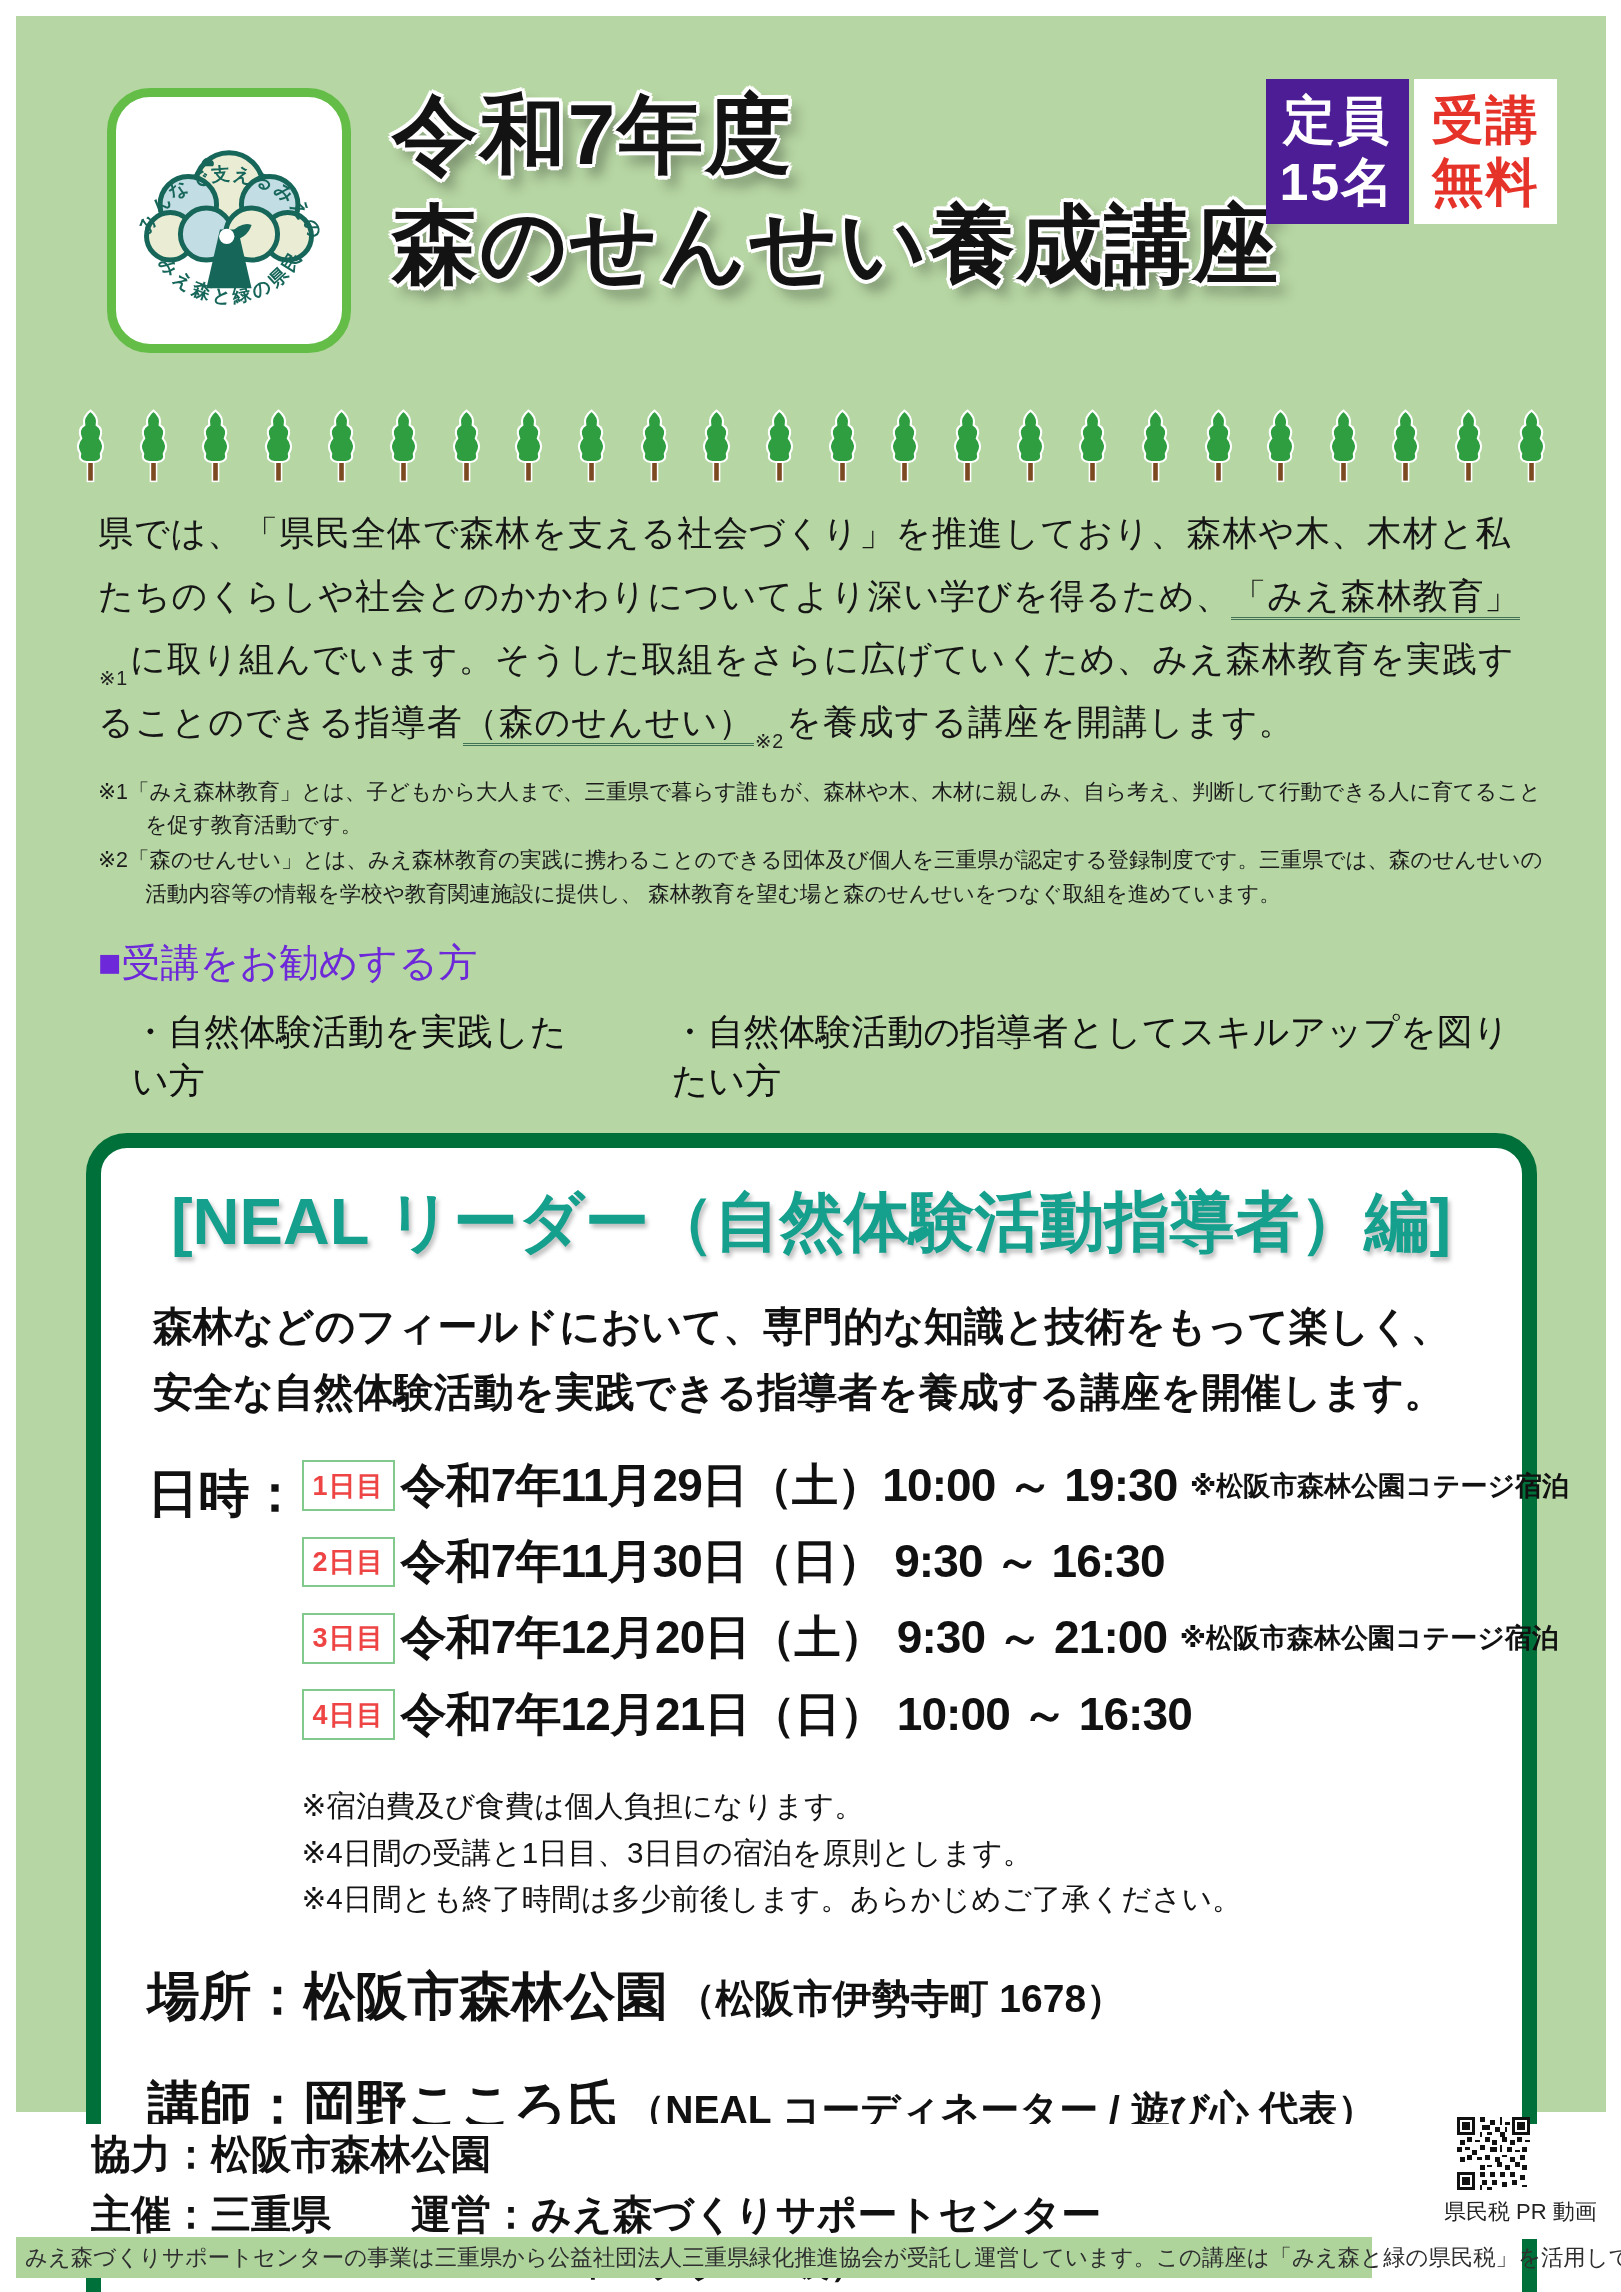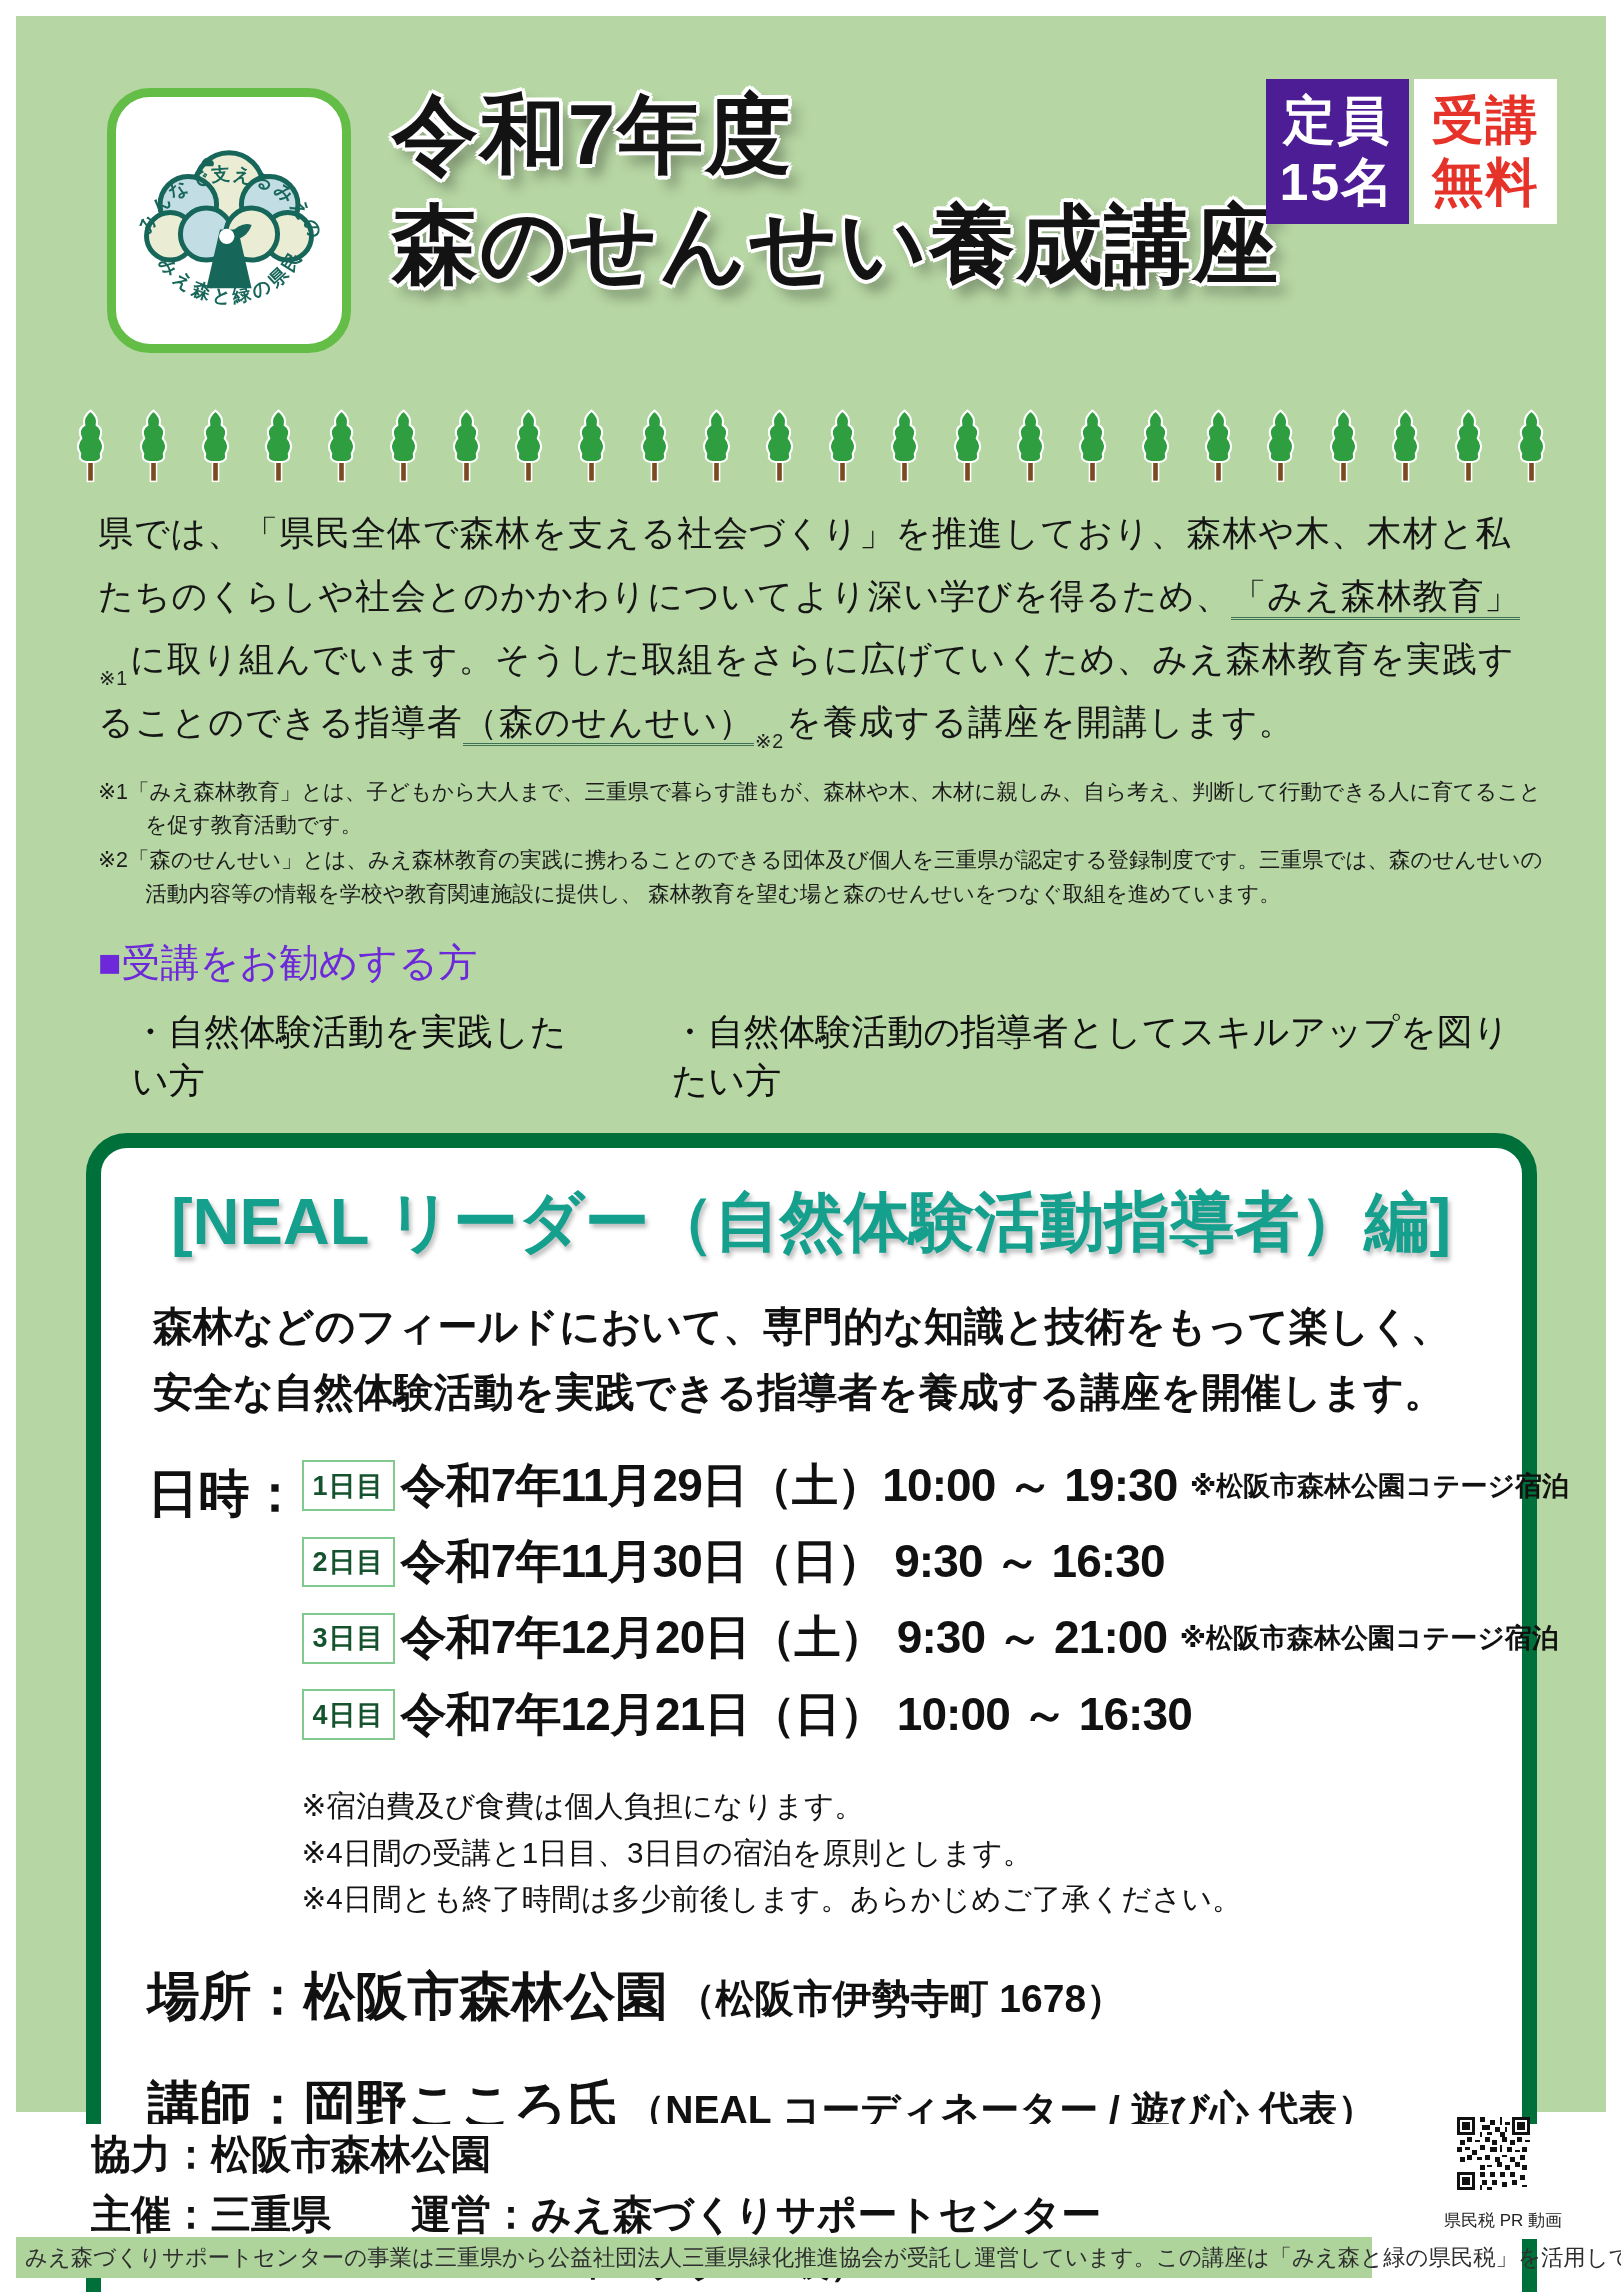--- a/index.html
+++ b/index.html
@@ -69,21 +69,21 @@
   }
   .course-desc{
     margin:27px 5.4px 0 5.4px;font-size:40px;font-weight:800;line-height:1.65;color:#111;letter-spacing:0px;
   }
   
   .schedule{display:flex;margin-top:30px;}
   .schedule-label{font-size:51px;font-weight:800;white-space:nowrap;width:154px;flex:none;padding-top:5.4px;}
   .day-rows{flex:1;}
   .day-row{display:flex;align-items:center;margin-bottom:14.3px;}
   .day-badge{
-    flex:none;border:2.7px solid #82c98e;background:#fff;color:#14532d;
+    flex:none;border:2.7px solid #82c98e;background:#fff;color:#ef4444;
     font-size:27px;font-weight:600;padding:5.4px 9px;margin-right:5.4px;letter-spacing:0.9px;
   }
   .day-date{font-size:46px;font-weight:800;letter-spacing:-0.9px;white-space:nowrap;}
   .day-note{font-size:27px;font-weight:700;margin-left:12.5px;white-space:nowrap;}
   .schedule-notes{margin:23px 0 0 154px;font-size:29.6px;line-height:1.58;color:#141414;}
   
   .info-row{display:flex;margin-top:39px;}
   .info-label{font-size:52px;font-weight:800;white-space:nowrap;flex:none;}
   .info-name{font-size:52px;font-weight:800;white-space:nowrap;letter-spacing:0;}
   .info-detail{font-size:39px;font-weight:700;margin-left:9px;padding-top:12.5px;line-height:1.25;}
@@ -91,21 +91,21 @@
   .lect-row{display:flex;margin-bottom:30px;}
   .lect-indent{margin-left:156px;}
   .lect-name{font-size:52px;font-weight:800;white-space:nowrap;flex:none;}
   .lect-title{font-size:39px;font-weight:700;margin-left:7.2px;padding-top:12.5px;line-height:1.35;max-width:976px;}
   
   .footer{position:absolute;left:16px;top:2124px;width:1590px;height:115px;background:#fff;}
   .footer-lines{position:absolute;left:75px;top:0;}
   .footer-line{font-size:40px;font-weight:800;color:#111;line-height:1.5;white-space:pre;}
   .qr-wrap{position:absolute;right:63px;top:-7.2px;width:99px;text-align:center;}
   .qr-wrap svg{width:73px;height:73px;display:block;margin:0 auto;}
-  .qr-caption{font-size:17px;color:#222;margin-top:19px;white-space:nowrap;}
+  .qr-caption{font-size:22px;color:#222;margin-top:7px;white-space:nowrap;}
   
   .bottom-bar{
     position:absolute;left:16px;top:2237px;width:1356px;height:41px;background:#aed49c;
     display:flex;align-items:center;justify-content:space-between;
     padding:0 9px;box-sizing:border-box;
   }
   .bottom-bar span{font-size:22.4px;color:#2e2e2e;white-space:nowrap;}
 </style>
 </head>
 <body>

